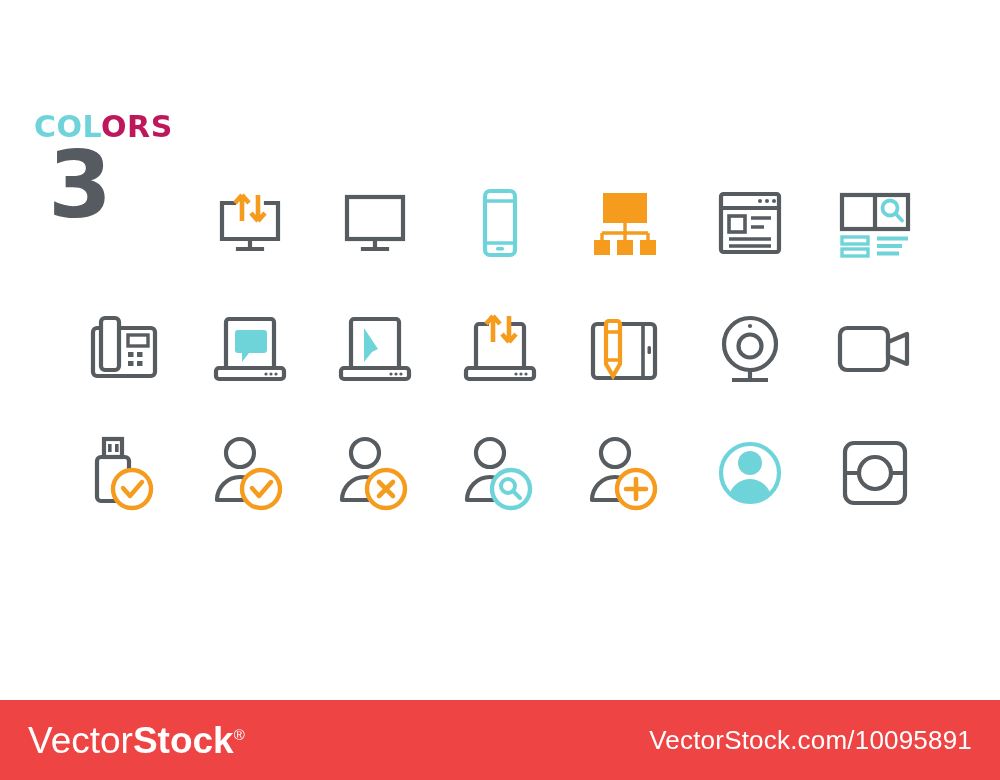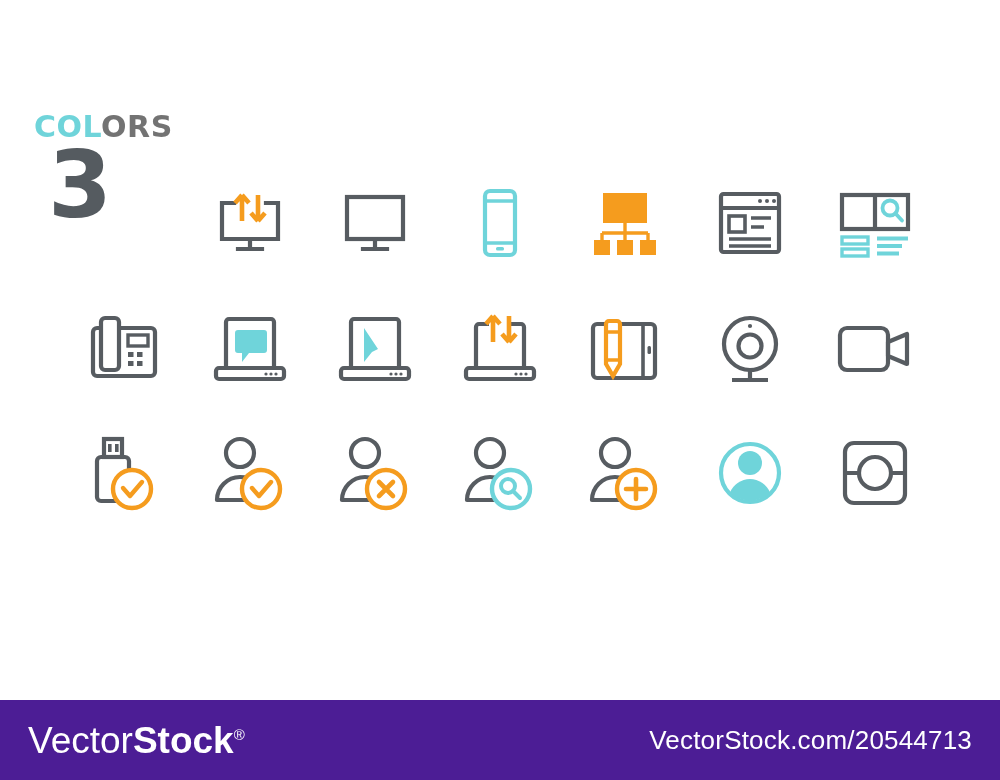--- a/index.html
+++ b/index.html
@@ -24,21 +24,21 @@
     height: 140px;
   }
   #colors-word {
     font-size: 30px;
     font-weight: bold;
     letter-spacing: 0.5px;
     line-height: 1;
     font-family: "DejaVu Sans", sans-serif;
   }
   #colors-word .seg-a { color: #6fd4da; margin-left: 20px; }
-  #colors-word .seg-b { color: #737373; }
+  #colors-word .seg-b { color: #be185d; }
   #colors-count {
     font-size: 92px;
     font-weight: bold;
     color: #555b60;
     line-height: 0.92;
     margin-left: 34px;
     margin-top: 2px;
     font-family: "DejaVu Sans", sans-serif;
   }
 
@@ -65,21 +65,21 @@
   .icon-cell svg { display: block; }
   .spacer-cell { visibility: hidden; }
 
   
   #footer-bar {
     position: absolute;
     left: 0;
     top: 700px;
     width: 1000px;
     height: 80px;
-    background: #4c1d95;
+    background: #ef4444;
     display: flex;
     align-items: center;
     justify-content: space-between;
     padding: 0 28px;
     box-sizing: border-box;
   }
   #brand-logo {
     color: #ffffff;
     font-size: 37px;
     line-height: 1;
@@ -309,14 +309,14 @@
       <path d="M16 46 H30 M62 46 H76" stroke="#575c61" stroke-width="4.2"></path>
     </svg>
   </div>
 
 </div>
 
 <div id="footer-bar">
   <div id="brand-logo">
     <span class="light">Vector</span><span class="bold">Stock</span><span class="reg">®</span>
   </div>
-  <div id="footer-url">VectorStock.com/20544713</div>
+  <div id="footer-url">VectorStock.com/10095891</div>
 </div>
 
 </body></html>

